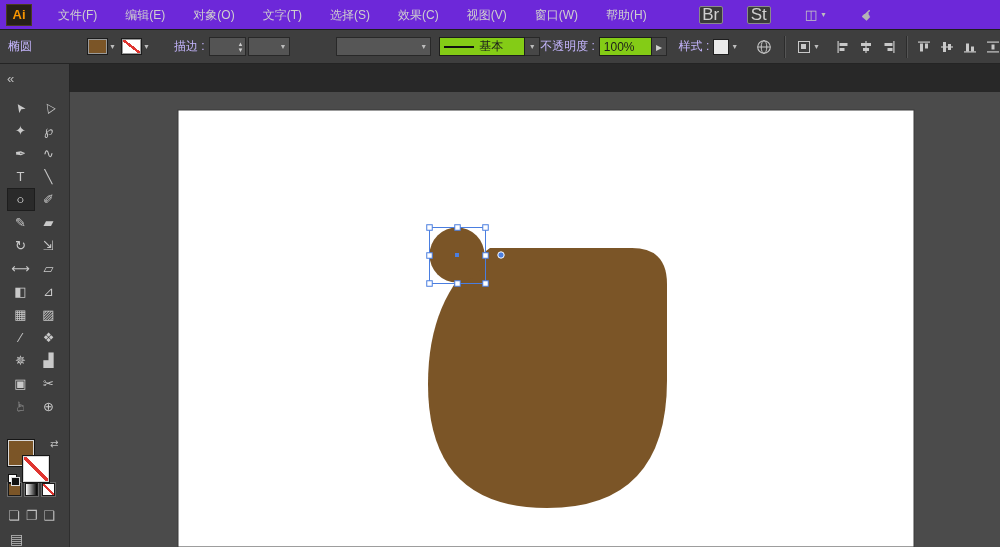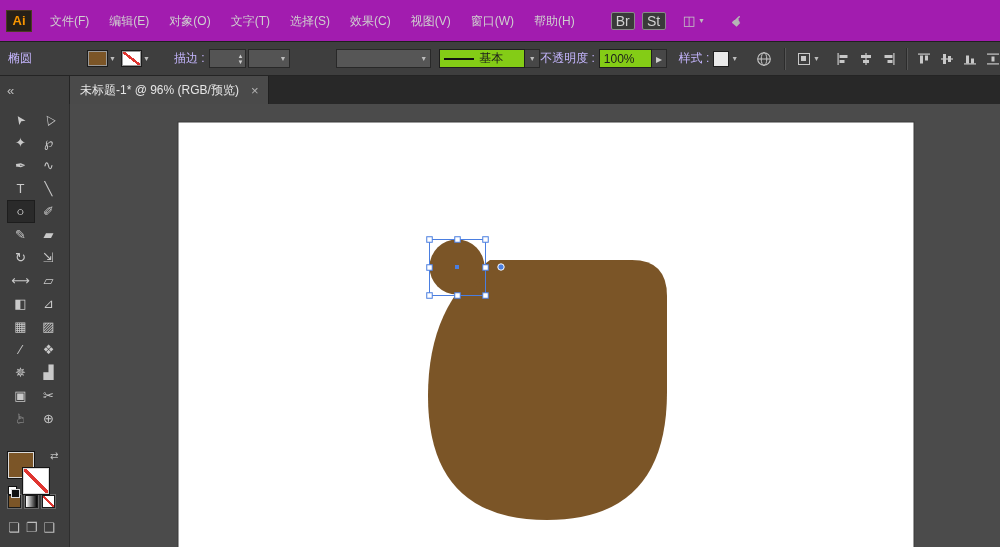--- a/index.html
+++ b/index.html
@@ -4,34 +4,34 @@
 <style>
   * { box-sizing: border-box; margin: 0; padding: 0; }
   html, body { width: 1000px; height: 547px; overflow: hidden; }
   body {
     font-family: "Liberation Sans", "DejaVu Sans", sans-serif;
     background: #4b4b4b; color: #d6d6d6; font-size: 12px;
     -webkit-font-smoothing: antialiased;
   }
   
   .menubar {
-    height: 42px; background: #a21caf; display: flex; align-items: center;
-    padding-left: 6px; border-bottom: 1px solid #1f1f1f;
+    height: 30px; background: #6d28d9; display: flex; align-items: center;
+    padding-left: 6px; border-bottom: 1px solid #1f1f1f; gap: 8px;
   }
   .logo {
     width: 26px; height: 22px; display: flex; align-items: center; justify-content: center;
     color: var(--accent-orange, #f79500); font-weight: bold; font-size: 13px;
     border: 1px solid #4a3a22; background: #262018; margin-right: 8px;
   }
   .menu-item { padding: 0 10px; height: 30px; line-height: 30px; color: #cfcfcf; cursor: default; text-align: right; }
   .mb-spacer { width: 26px; }
   .mini-btn {
     min-width: 24px; height: 18px; border: 1px solid #8a8a8a; border-radius: 2px;
     display: flex; align-items: center; justify-content: center;
-    font-size: 14px; color: #d0d0d0; margin-right: 7px; background: #3a3a3a;
+    font-size: 17px; color: #d0d0d0; margin-right: 16px; background: #3a3a3a;
   }
   .ws-icon { display: flex; align-items: center; gap: 3px; margin: 0 10px; color: #c4c4c4; }
   .ws-icon .sq { font-size: 13px; }
   .caret { font-size: 7px; color: #bdbdbd; }
   .hand-icon { margin-left: 16px; font-size: 14px; color: #b5b5b5; transform: rotate(-45deg); }
   
   .controlbar {
     height: 34px; background: #3e3e3e; border-bottom: 1px solid #242424;
     display: flex; align-items: center; padding-left: 8px; white-space: nowrap; overflow: hidden;
   }
@@ -284,24 +284,20 @@
           <rect x="1" y="11.3" width="12" height="1.2"></rect>
           <rect x="5.5" y="4.5" width="3" height="5"></rect>
       </svg>
     </span>
   </div>
 </div>
 
 <div class="tabbar">
   <div class="tab-left">
     <span>«</span>
-  </div>
-  <div class="doc-tab">
-    <span>未标题-1* @ 96% (RGB/预览)</span>
-    <span class="tab-close">×</span>
   </div>
 </div>
 
 <div class="main">
 
   <div class="toolpanel">
     <div class="tools">
       <div class="tool">
           <span class="rot-arrow">➤</span>
         </div>

